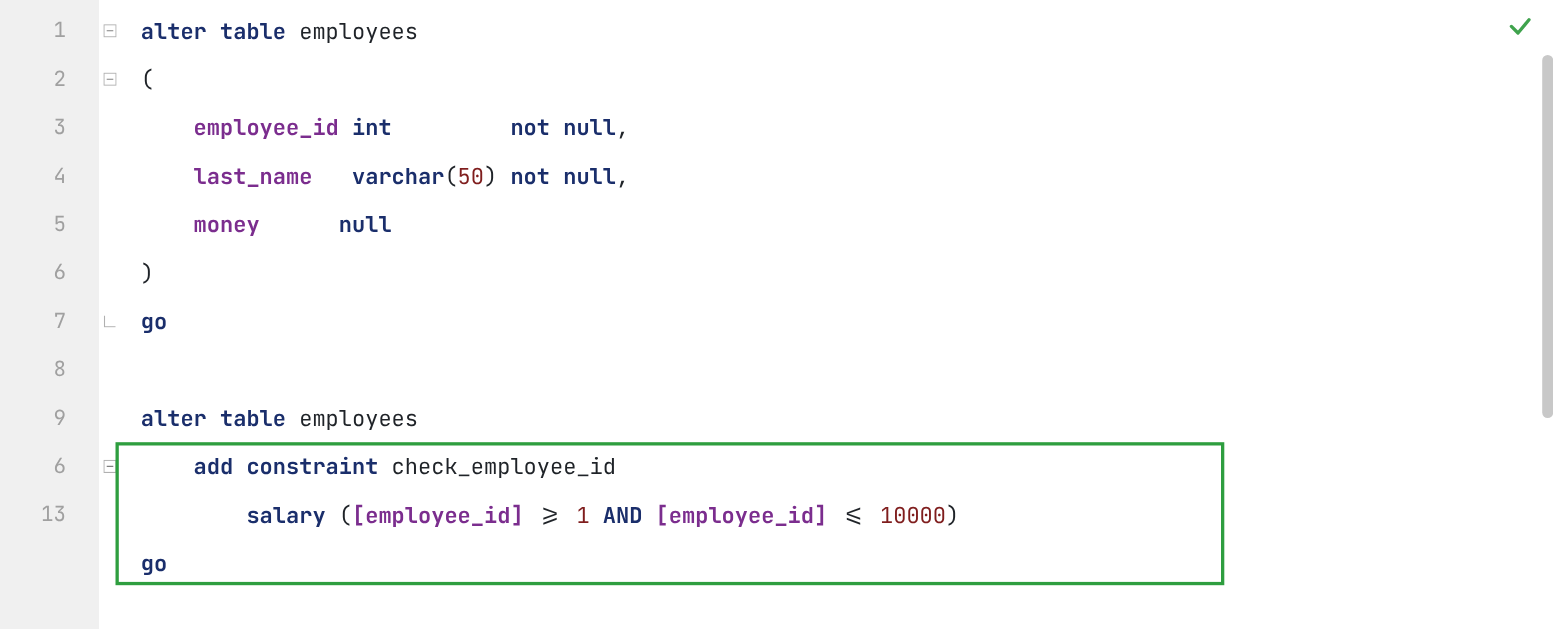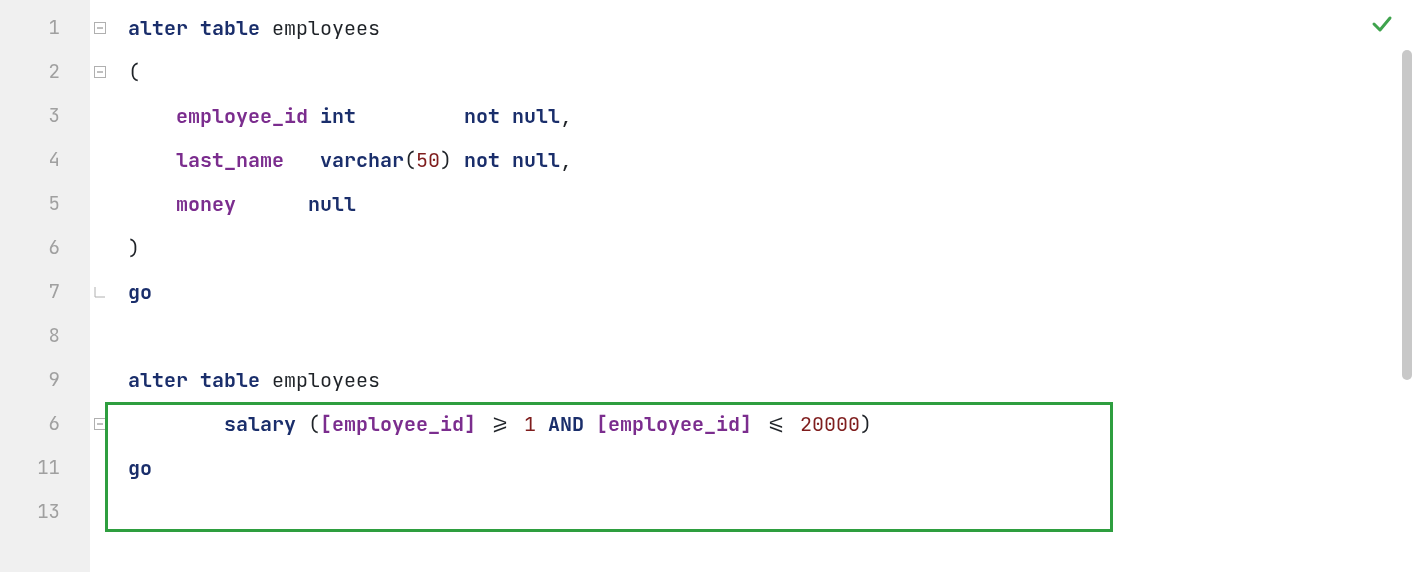--- a/index.html
+++ b/index.html
@@ -95,21 +95,20 @@
     <div class="ln">1</div>
     <div class="ln">2</div>
     <div class="ln">3</div>
     <div class="ln">4</div>
     <div class="ln">5</div>
     <div class="ln">6</div>
     <div class="ln">7</div>
     <div class="ln">8</div>
     <div class="ln">9</div>
     <div class="ln">6</div>
-    <div class="ln">11</div>
     <div class="ln">13</div>
   </div>
 
   <div class="fold-col">
     <div class="fold-mark">
         <svg width="12" height="12">
           <rect x="0.5" y="0.5" width="11" height="11" fill="#fff" stroke="#b0b0b0"></rect>
           <line x1="3" y1="6" x2="9" y2="6" stroke="#808080"></line>
         </svg>
       </div>
@@ -155,22 +154,23 @@
     <div class="line"><span>    </span><span class="ident">money</span><span>      </span><span class="kw">null</span></div>
 
     <div class="line"><span class="punc">)</span></div>
 
     <div class="line"><span class="kw">go</span></div>
 
     <div class="line"><span></span></div>
 
     <div class="line"><span class="kw">alter</span><span> </span><span class="kw">table</span><span> </span><span class="name">employees</span></div>
 
+    <div class="line"><span>    </span><span class="kw">add</span><span> </span><span class="kw">constraint</span><span> </span><span class="name">check_employee_id</span></div>
 
-    <div class="line"><span>        </span><span class="kw">salary</span><span class="punc"> (</span><span class="ident">[employee_id]</span><span class="punc"> &gt;= </span><span class="num">1</span><span class="kw"> AND </span><span class="ident">[employee_id]</span><span class="punc"> &lt;= </span><span class="num">20000</span><span class="punc">)</span></div>
+    <div class="line"><span>        </span><span class="kw">salary</span><span class="punc"> (</span><span class="ident">[employee_id]</span><span class="punc"> &gt;= </span><span class="num">1</span><span class="kw"> AND </span><span class="ident">[employee_id]</span><span class="punc"> &lt;= </span><span class="num">10000</span><span class="punc">)</span></div>
 
     <div class="line"><span class="kw">go</span></div>
 
     <div class="check-icon">
       <svg width="24" height="24" viewBox="0 0 24 24">
           <path d="M4 12 L10 18 L20 6" fill="none" stroke="#3fa34d" stroke-width="3" stroke-linecap="round" stroke-linejoin="round"></path>
         </svg>
     </div>
 
     <div class="scrollbar"></div>

